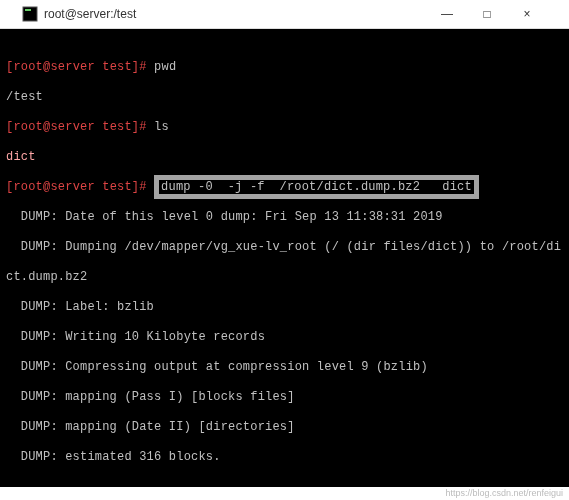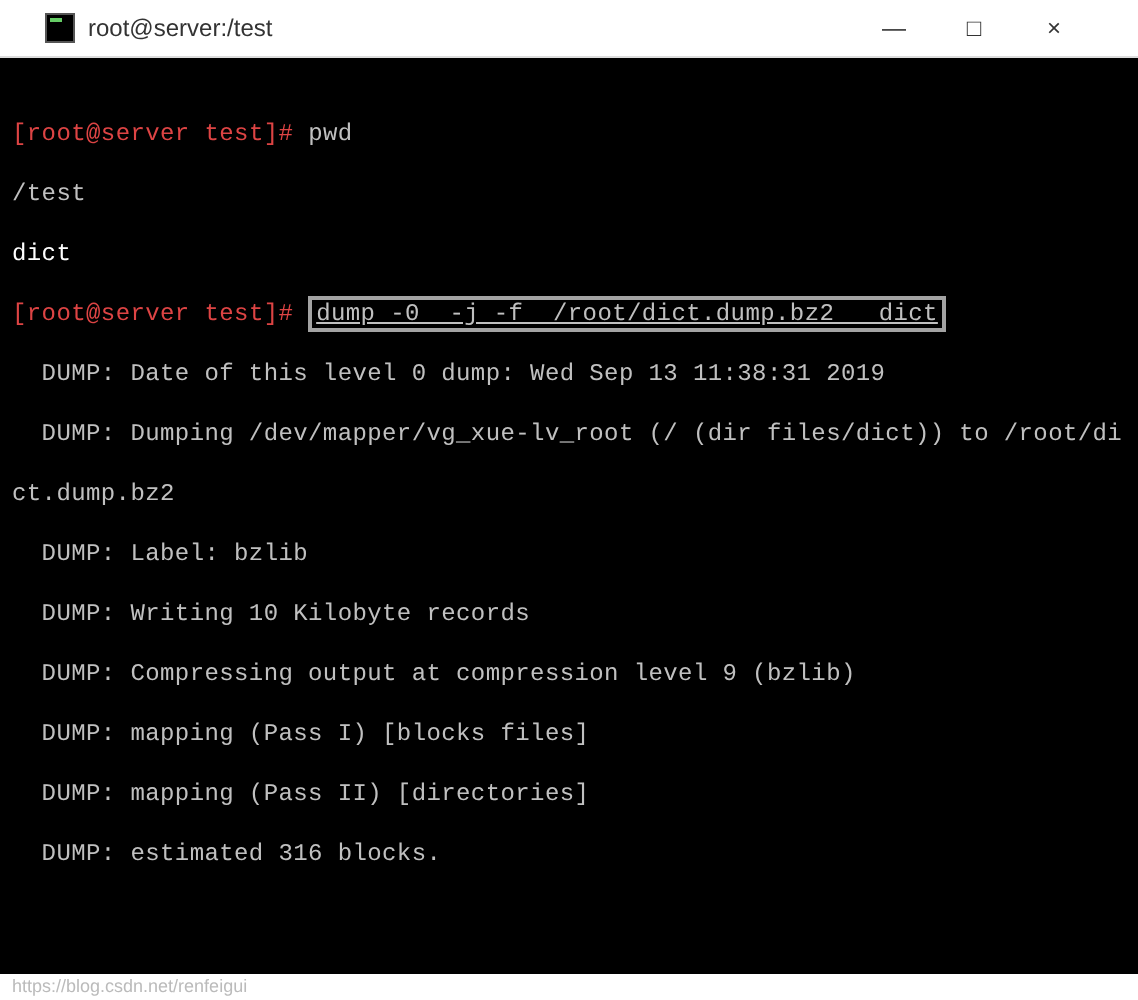--- a/index.html
+++ b/index.html
@@ -35,25 +35,25 @@
     height: calc(100% - 28px - 14px);
     padding: 16px 6px;
     white-space: pre;
     line-height: 1.25;
     letter-spacing: 0.2px;
     overflow: hidden;
     position: relative;
   }
   .prompt { color: #d44; }
   .cmd    { color: #c0c0c0; }
-  .lsout  { color: #ffffff; }
-  .boxed  { border: 2px solid #a3a3a3; padding: 0 2px; text-decoration: underline; }
+  .lsout  { color: #fca5a5; }
+  .boxed  { border: 5px solid #a3a3a3; padding: 0 2px; }
   .watermark {
     height: 14px; background: #fff; font-family: sans-serif;
-    font-size: 9px; color: #bbb; padding: 1px 6px;
+    font-size: 9px; color: #bbb; text-align: right; padding: 1px 6px;
   }
   .line { display: block; }
 </style>
 </head>
 <body>
 
 <div class="titlebar">
   <span class="icon">
     <svg viewBox="0 0 16 16">
         <rect x="1" y="1" width="14" height="14" fill="#000" stroke="#555"></rect>
@@ -62,30 +62,31 @@
   </span>
   <span class="title">root@server:/test</span>
   <div class="winbtn">—</div>
   <div class="winbtn">□</div>
   <div class="winbtn">×</div>
 </div>
 
 <div class="terminal">
 <span class="line"><span class="prompt"><span>[</span><span>root</span>@<span>server</span> <span>test</span><span>]</span><span>#</span></span> <span class="cmd">pwd</span></span>
 <span class="line">/test</span>
+<span class="line"><span class="prompt"><span>[</span><span>root</span>@<span>server</span> <span>test</span><span>]</span><span>#</span></span> <span class="cmd">ls</span></span>
 <span class="line lsout">dict</span>
 <span class="line"><span class="prompt"><span>[</span><span>root</span>@<span>server</span> <span>test</span><span>]</span><span>#</span></span> <span class="cmd boxed">dump -0  -j -f  /root/dict.dump.bz2   dict</span></span>
-<span class="line">  DUMP: Date of this level 0 dump: Wed Sep 13 11:38:31 2019</span>
+<span class="line">  DUMP: Date of this level 0 dump: Fri Sep 13 11:38:31 2019</span>
 <span class="line">  DUMP: Dumping /dev/mapper/vg_xue-lv_root (/ (dir files/dict)) to /root/di</span>
 <span class="line">ct.dump.bz2</span>
 <span class="line">  DUMP: Label: bzlib</span>
 <span class="line">  DUMP: Writing 10 Kilobyte records</span>
 <span class="line">  DUMP: Compressing output at compression level 9 (bzlib)</span>
 <span class="line">  DUMP: mapping (Pass I) [blocks files]</span>
-<span class="line">  DUMP: mapping (Pass II) [directories]</span>
+<span class="line">  DUMP: mapping (Date II) [directories]</span>
 <span class="line">  DUMP: estimated 316 blocks.</span>
 
 
 
 
 
 
 
 
 

